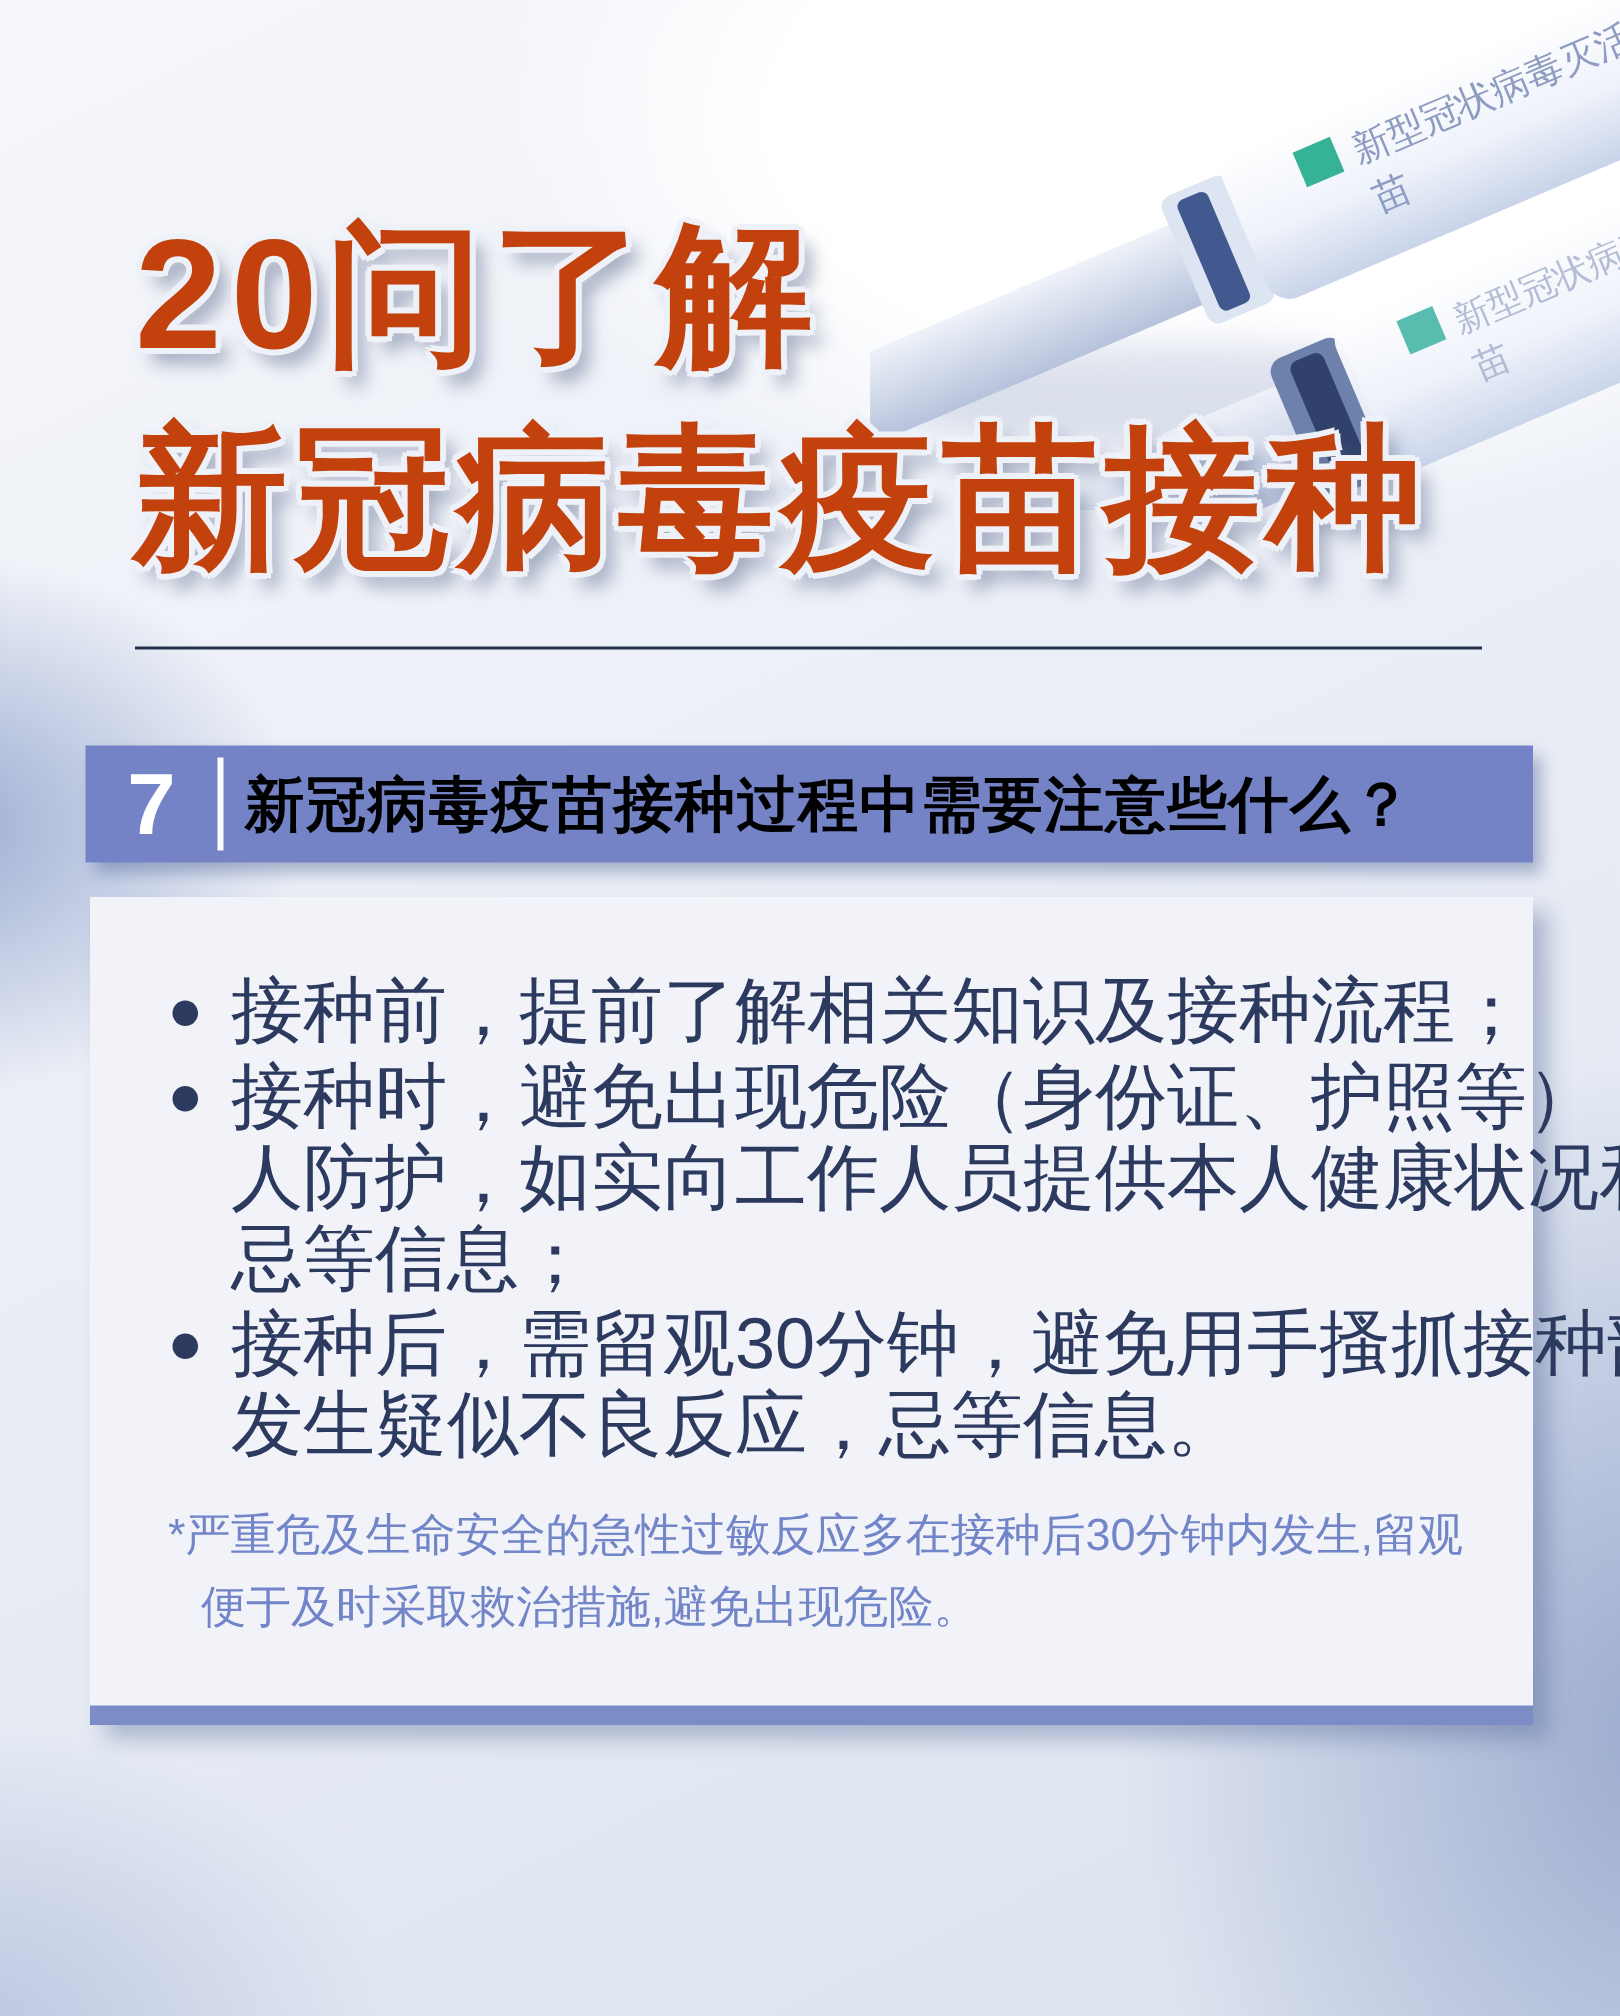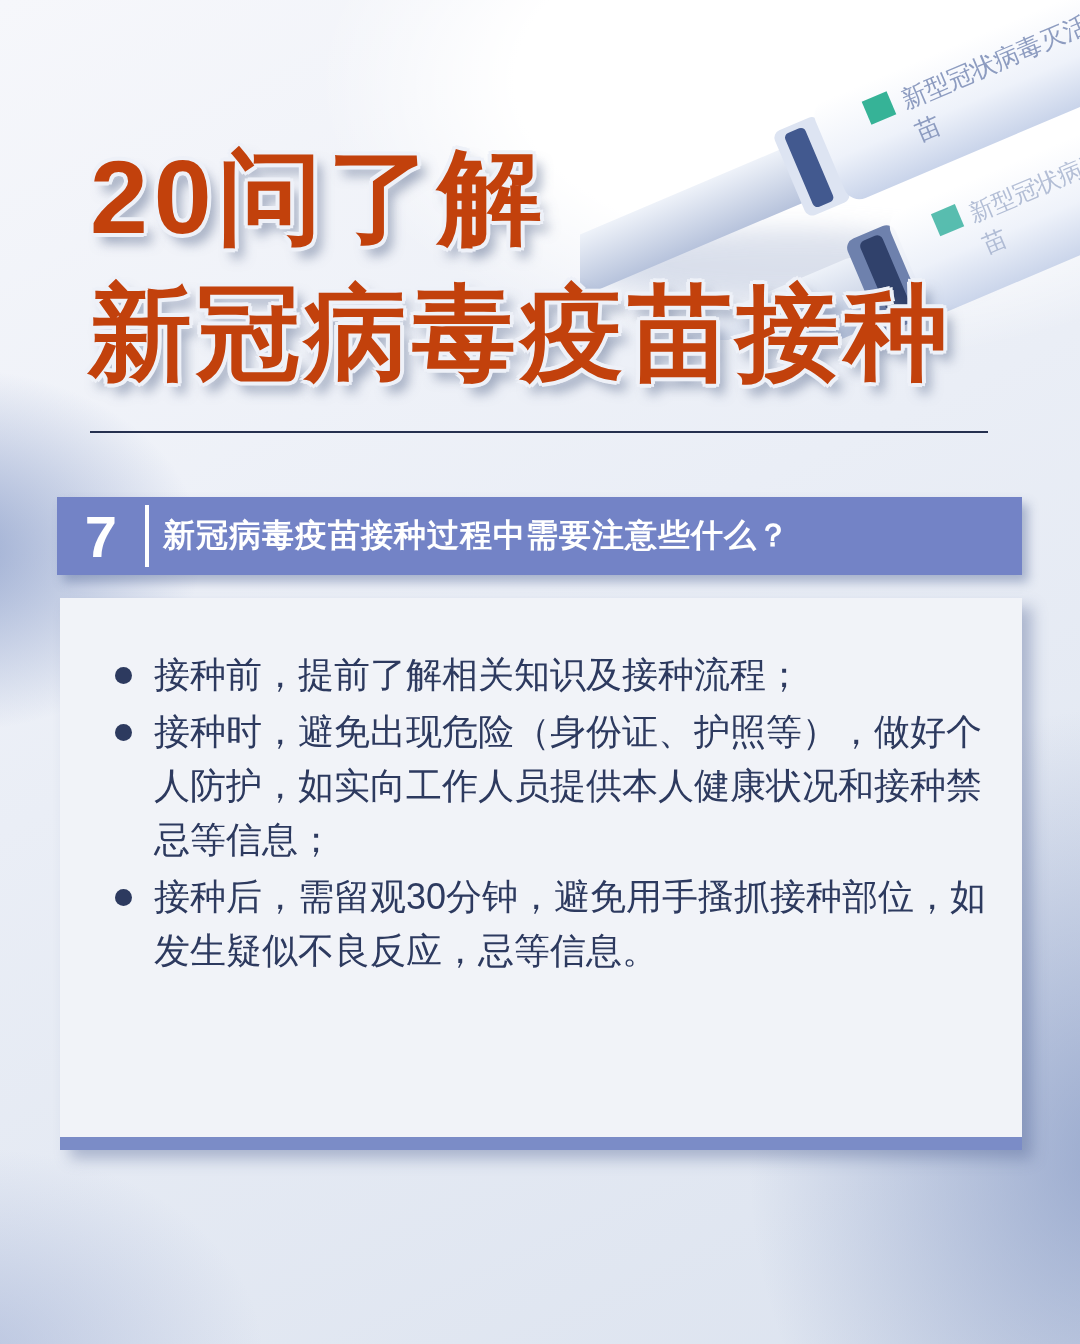--- a/index.html
+++ b/index.html
@@ -46,38 +46,38 @@
     box-shadow: 6px 7px 10px rgba(75,95,145,0.42);
     box-sizing: border-box;
   }
   .q-num {
     width: 88px; text-align: center;
     color: #ffffff; font-size: 58px; font-weight: 800;
   }
   .q-sep { width: 4px; height: 62px; background: #ffffff; }
   .q-text {
     margin-left: 14px;
-    color: #ffffff; font-size: 32px; font-weight: 700;
+    color: #000000; font-size: 40px; font-weight: 700;
     letter-spacing: 1px; white-space: nowrap;
   }
   .card {
     position: absolute; left: 60px; top: 598px;
     width: 962px; height: 552px;
     box-sizing: border-box;
     background: #f1f3f8;
     border-bottom: 13px solid #7b8cc7;
     box-shadow: 10px 9px 14px rgba(75,95,145,0.38);
     padding: 50px 28px 0 52px;
   }
   .bullet {
     position: relative;
     padding-left: 42px;
     margin-bottom: 3px;
     color: #2d3a5f;
-    font-size: 36px; line-height: 54px;
+    font-size: 48px; line-height: 54px;
     font-weight: 500;
   }
   .bullet .dot {
     position: absolute; left: 3px; top: 19px;
     width: 17px; height: 17px; border-radius: 50%;
     background: #2d3a5f;
   }
   .bullet .bullet-text { white-space: pre; display: block; }
   .footnote {
     margin-top: 22px;
@@ -154,13 +154,15 @@
     <span class="dot"></span>
     <span class="bullet-text">接种时，避免出现危险（身份证、护照等），做好个
 人防护，如实向工作人员提供本人健康状况和接种禁
 忌等信息；</span>
   </div>
   <div class="bullet">
     <span class="dot"></span>
     <span class="bullet-text">接种后，需留观30分钟，避免用手搔抓接种部位，如
 发生疑似不良反应，忌等信息。</span>
   </div>
+  <div class="footnote">*严重危及生命安全的急性过敏反应多在接种后30分钟内发生,留观
+便于及时采取救治措施,避免出现危险。</div>
 </div>
 
 </body></html>

